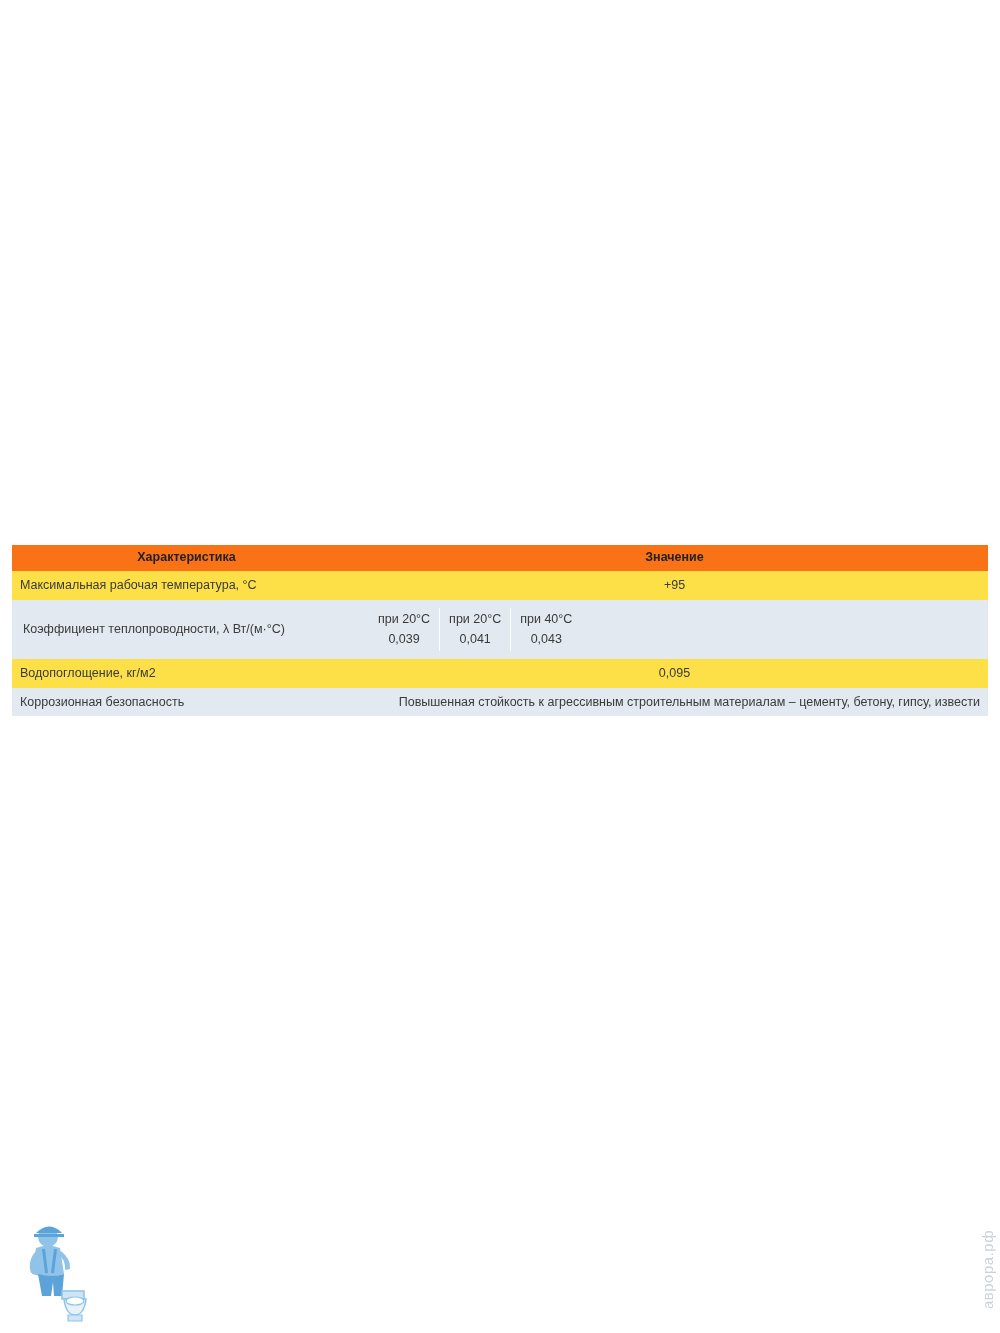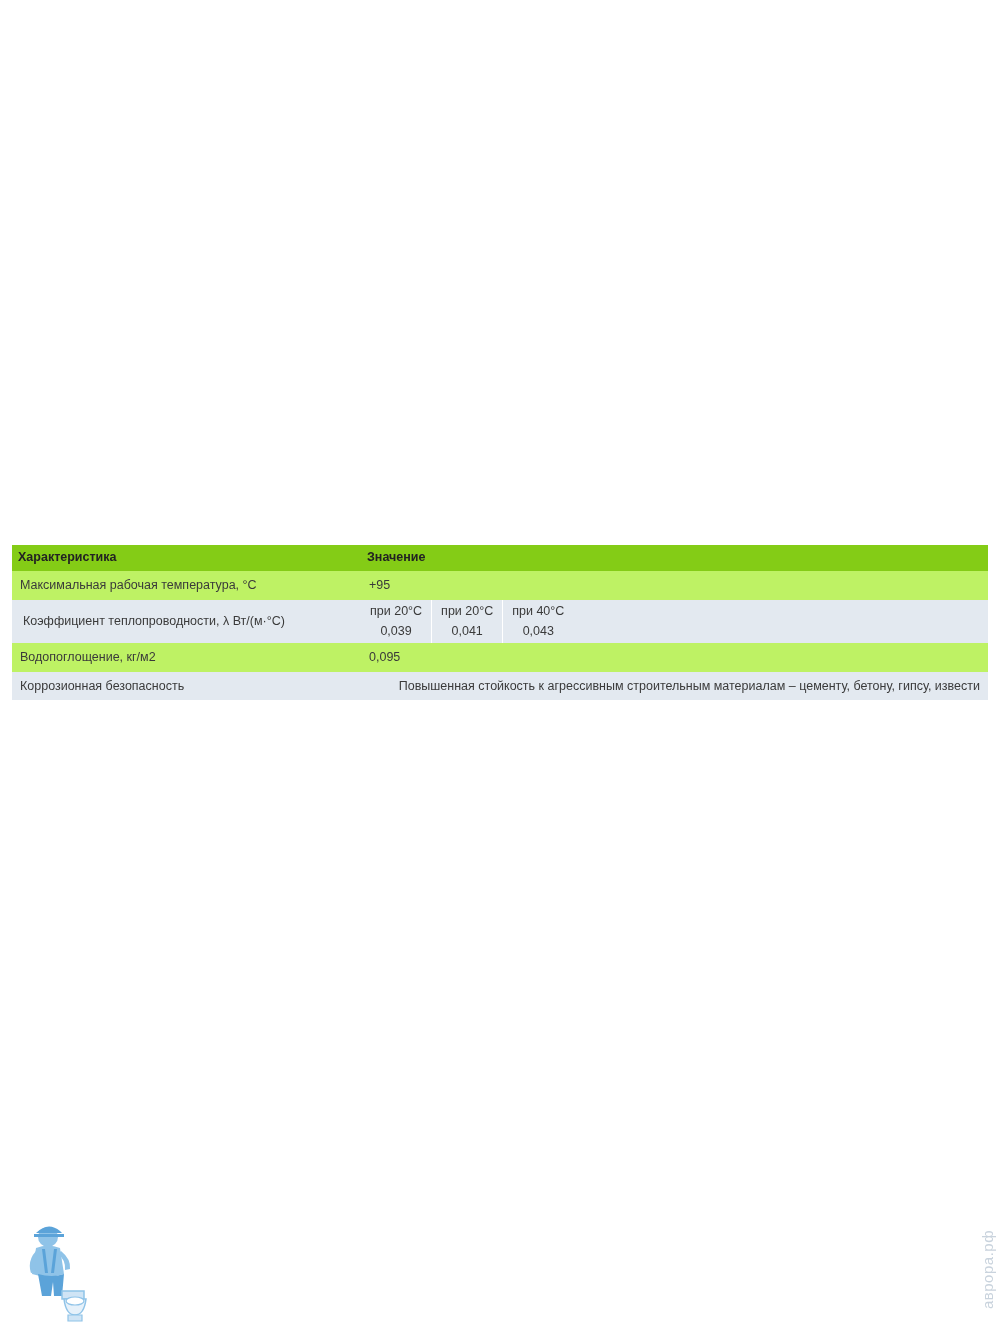--- a/index.html
+++ b/index.html
@@ -30,53 +30,54 @@
     border-collapse: collapse;
     font-size: 12.5px;
     color: #3a3a3a;
   }
 
   table.spec th {
     font-size: 12.5px;
     font-weight: bold;
     color: #222222;
     padding: 5px 6px 7px 6px;
-    text-align: left;
-    background: #84cc16;
+    text-align: center;
+    background: #f97316;
     border: none;
   }
   table.spec th.col-char { width: 330px; }
 
   table.spec td {
     padding: 6px 8px;
     vertical-align: middle;
     border: none;
     line-height: 1.35;
   }
 
   tr.shaded td { background: #e3e9f0; }
-  tr.plain td  { background: #bef264; }
+  tr.plain td  { background: #fde047; }
 
   td.param {
     width: 330px;
     text-align: left;
     color: #3a3a3a;
   }
   td.value {
+    text-align: center;
     color: #3a3a3a;
   }
   td.value-left {
     text-align: right;
     color: #3a3a3a;
   }
 
   
   table.sub {
     border-collapse: collapse;
-    margin: 0;
+    margin: 8px;
     font-size: 12.5px;
   }
   table.sub td {
     padding: 3px 9px;
     text-align: center;
     background: transparent;
     border-right: 1px solid #ffffff;
     white-space: nowrap;
   }
   table.sub td.last { border-right: none; }

